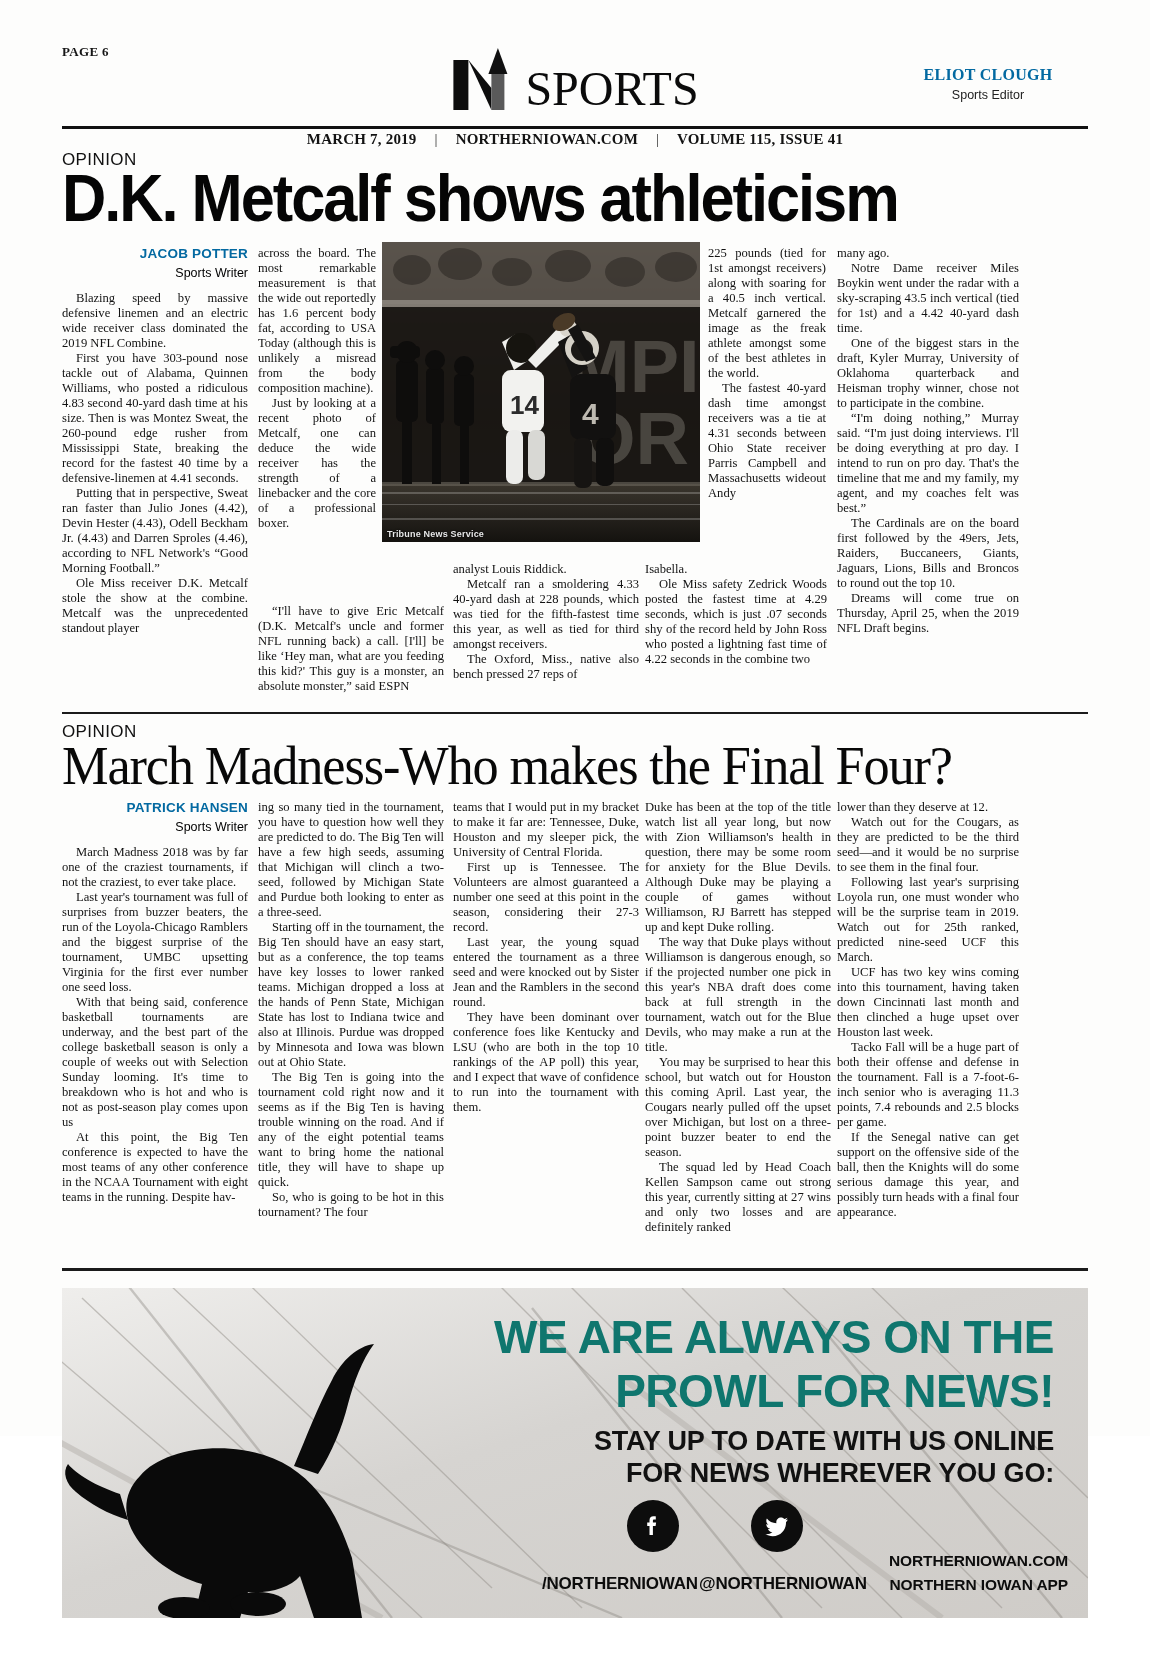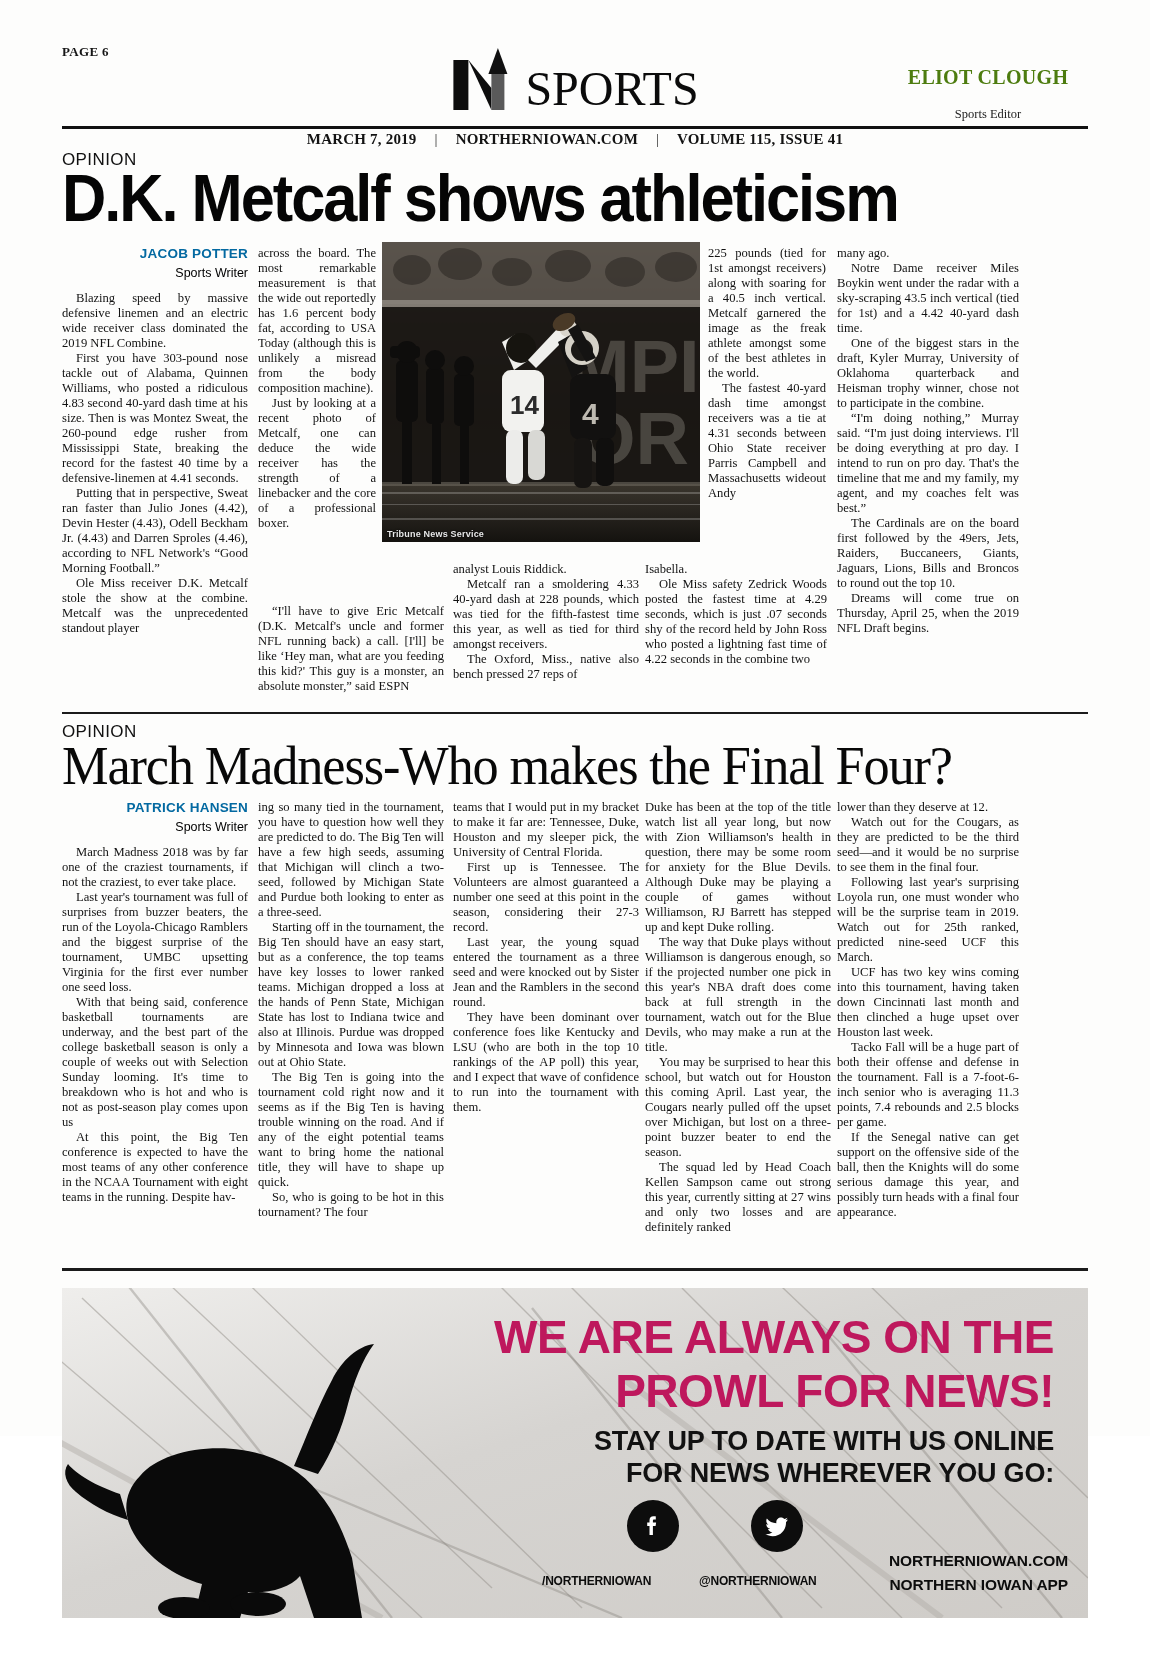--- a/index.html
+++ b/index.html
@@ -68,29 +68,29 @@
   .editor-block {
     position: absolute;
     right: 0;
     top: 30px;
     text-align: center;
     width: 200px;
   }
   .editor-name {
     font-family: "Liberation Serif", serif;
     font-weight: bold;
-    font-size: 20px;
+    font-size: 16px;
     letter-spacing: 0.3px;
-    color: #4d7c0f;
+    color: #0369a1;
   }
   .editor-role {
-    font-family: Liberation Serif, serif;
+    font-family: Liberation Sans, sans-serif;
     font-size: 12.5px;
     color: #222;
-    margin-top: 18px;
+    margin-top: 4px;
   }
   .rule-heavy {
     position: absolute;
     left: 62px;
     width: 1026px;
     height: 3px;
     background: #111;
   }
   .dateline {
     position: absolute;
@@ -202,21 +202,21 @@
     overflow: hidden;
     background: #d8d8d6;
   }
   .ad-headline {
     position: absolute;
     right: 34px;
     font-family: "Liberation Sans Narrow", "Liberation Sans", sans-serif;
     font-weight: bold;
     font-size: 46px;
     letter-spacing: -0.5px;
-    color: #be185d;
+    color: #0f766e;
     text-align: right;
     line-height: 1.0;
     white-space: nowrap;
   }
   .ad-sub {
     position: absolute;
     right: 34px;
     font-family: "Liberation Sans Narrow", "Liberation Sans", sans-serif;
     font-weight: bold;
     font-size: 27px;
@@ -232,21 +232,21 @@
     border-radius: 50%;
     background: #0d0d0d;
     display: flex;
     align-items: center;
     justify-content: center;
   }
   .ad-handle {
     position: absolute;
     font-family: "Liberation Sans", sans-serif;
     font-weight: bold;
-    font-size: 12px;
+    font-size: 17px;
     color: #0c0c0c;
     letter-spacing: -0.2px;
     white-space: nowrap;
   }
   .ad-right-line {
     position: absolute;
     right: 20px;
     font-family: "Liberation Sans", sans-serif;
     font-weight: bold;
     font-size: 15.5px;

